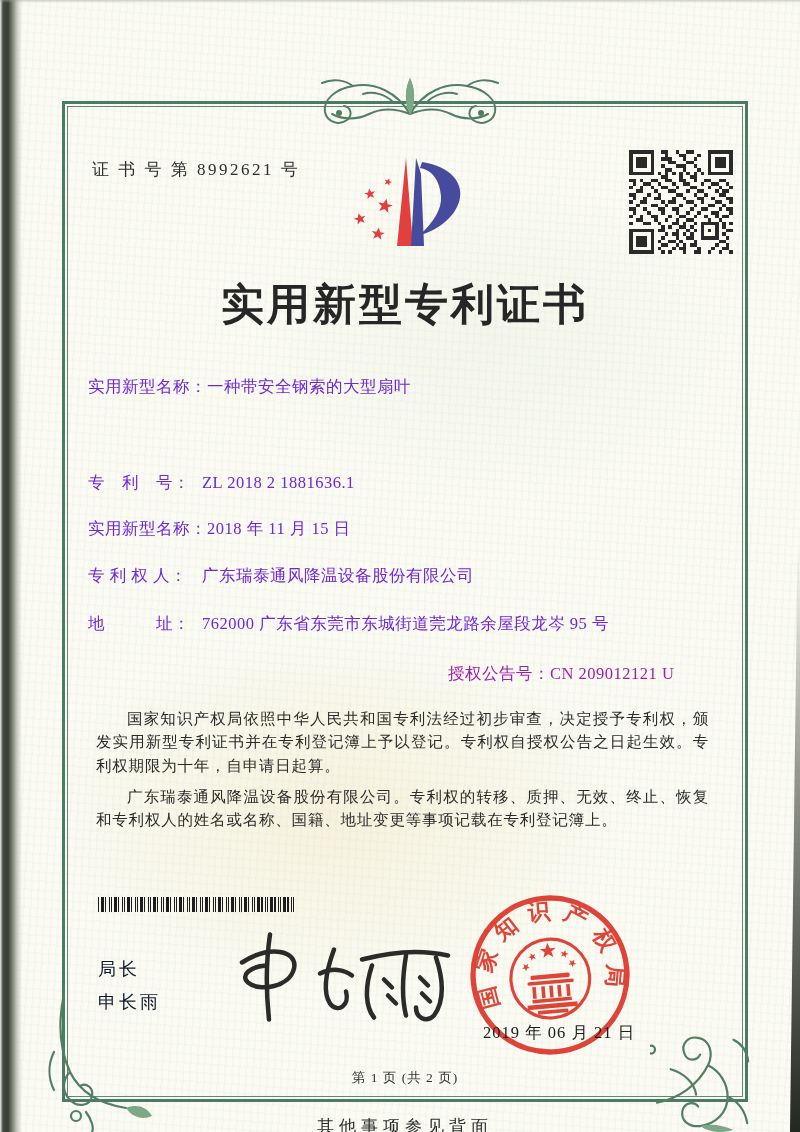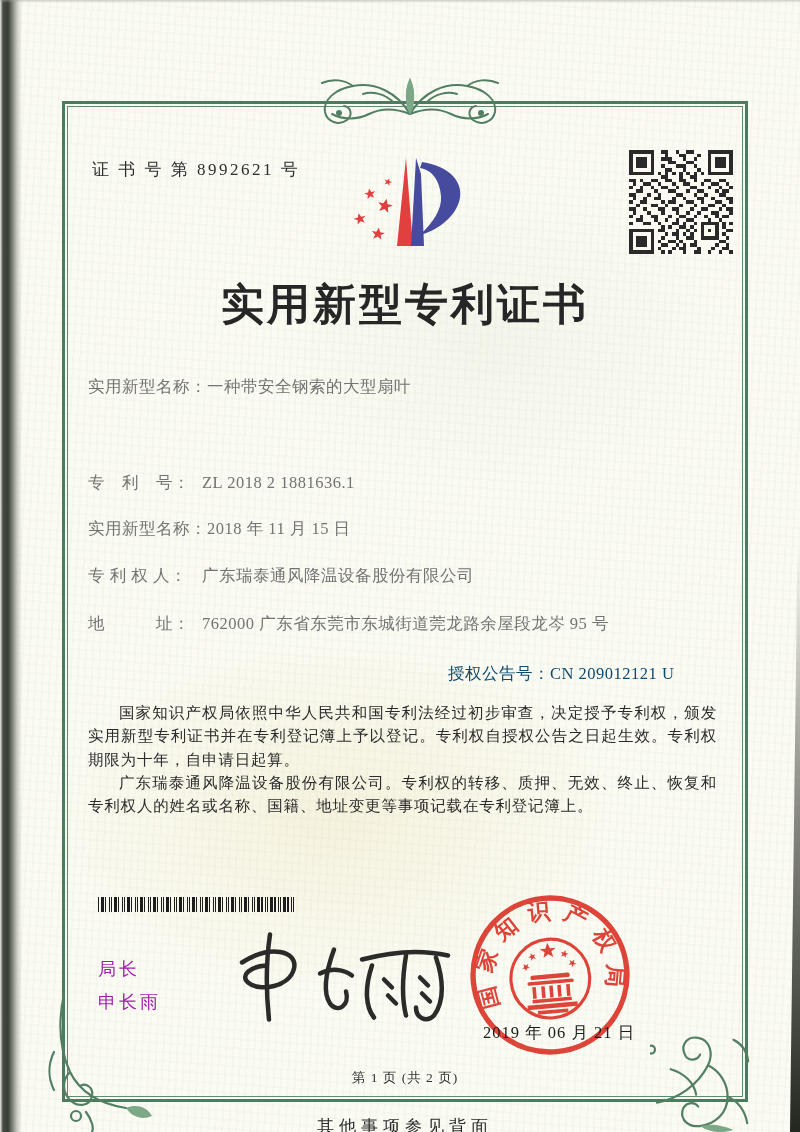--- a/index.html
+++ b/index.html
@@ -17,37 +17,37 @@
   .frame::after{content:"";position:absolute;inset:2px;border:1px solid #5d8a70;}
   .orn{position:absolute;}
   .orn path,.orn circle{vector-effect:non-scaling-stroke;}
 
   .cert-no{position:absolute;left:86px;top:158px;font-size:17px;letter-spacing:2.5px;color:#2e2e2e;margin-left:6px;}
   .logo{position:absolute;left:336px;top:142px;}
   .qr{position:absolute;left:629px;top:150px;}
   .title{position:absolute;left:5px;top:276px;width:800px;text-align:center;
     font-size:43px;font-weight:700;letter-spacing:3px;color:#262626;}
 
-  .field{position:absolute;left:88px;font-size:16.5px;line-height:20px;color:#737373;letter-spacing:.5px;white-space:nowrap;}
+  .field{position:absolute;left:88px;font-size:16.5px;line-height:20px;color:#6d28d9;letter-spacing:.5px;white-space:nowrap;}
   .field .lab{display:inline-block;min-width:114px;}
   .f0{top:377px}.f1{top:425px}.f2{top:473px}.f3{top:519px}.f4{top:566px}.f5{top:614px}.f6{top:663px}
-  .grant-no{position:absolute;left:448px;top:663px;font-size:16.5px;color:#0c4a6e;letter-spacing:.5px;white-space:nowrap;}
+  .grant-no{position:absolute;left:448px;top:663px;font-size:16.5px;color:#a21caf;letter-spacing:.5px;white-space:nowrap;}
 
   .bodytext{position:absolute;left:88px;top:701px;width:629px;font-size:15.5px;line-height:23.3px;
     text-align:justify;color:#2b2b2b;letter-spacing:.8px;}
-  .bodytext p{margin:0;text-indent:2em;}
+  .bodytext p{margin:8px;text-indent:2em;font-family:Liberation Mono, monospace;}
 
   .barcode{position:absolute;left:98px;top:897px;width:198px;height:15px;
     background:repeating-linear-gradient(90deg,
       #1d1d1d 0 1.5px, transparent 1.5px 3px,
       #1d1d1d 3px 6px, transparent 6px 7.5px,
       #1d1d1d 7.5px 8.5px, transparent 8.5px 11px,
       #1d1d1d 11px 12px, transparent 12px 13px);}
   .officials{position:absolute;left:98px;top:953px;font-family:"Liberation Sans","DejaVu Sans",sans-serif;
-    font-size:18px;letter-spacing:3px;color:#a21caf;}
+    font-size:18px;letter-spacing:3px;color:#0f172a;}
   .officials div{line-height:33px;}
   .signature{position:absolute;left:222px;top:930px;}
 
   .seal{position:absolute;left:465px;top:890px;mix-blend-mode:multiply;opacity:.92;}
   .seal-date{position:absolute;left:483px;top:1022px;font-size:16.5px;letter-spacing:1px;color:#1c1c1c;z-index:5;}
 
   .page-info{position:absolute;left:5px;top:1069px;width:800px;text-align:center;
     font-size:13.5px;letter-spacing:1px;color:#333;}
   .back-note{position:absolute;left:5px;top:1115px;width:800px;text-align:center;
     font-size:17px;letter-spacing:5px;color:#2a2a2a;}

